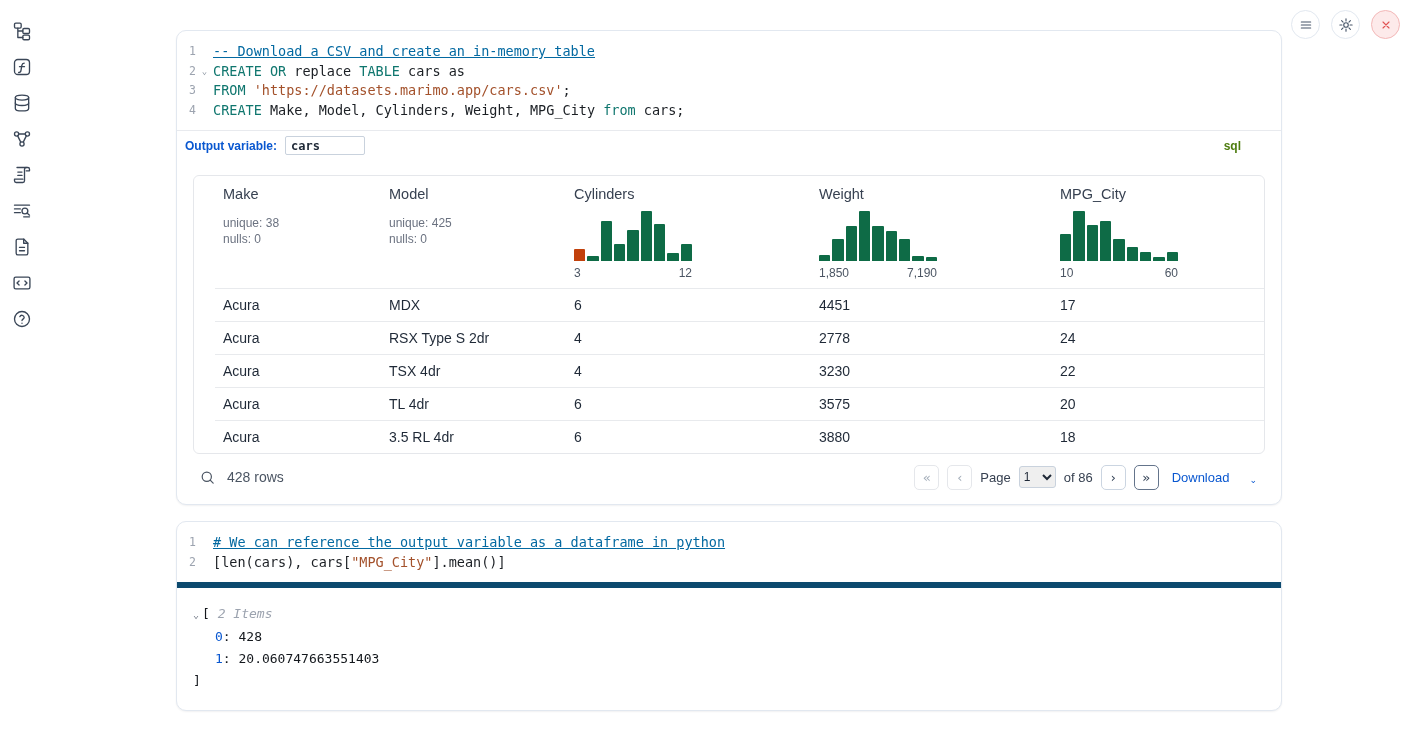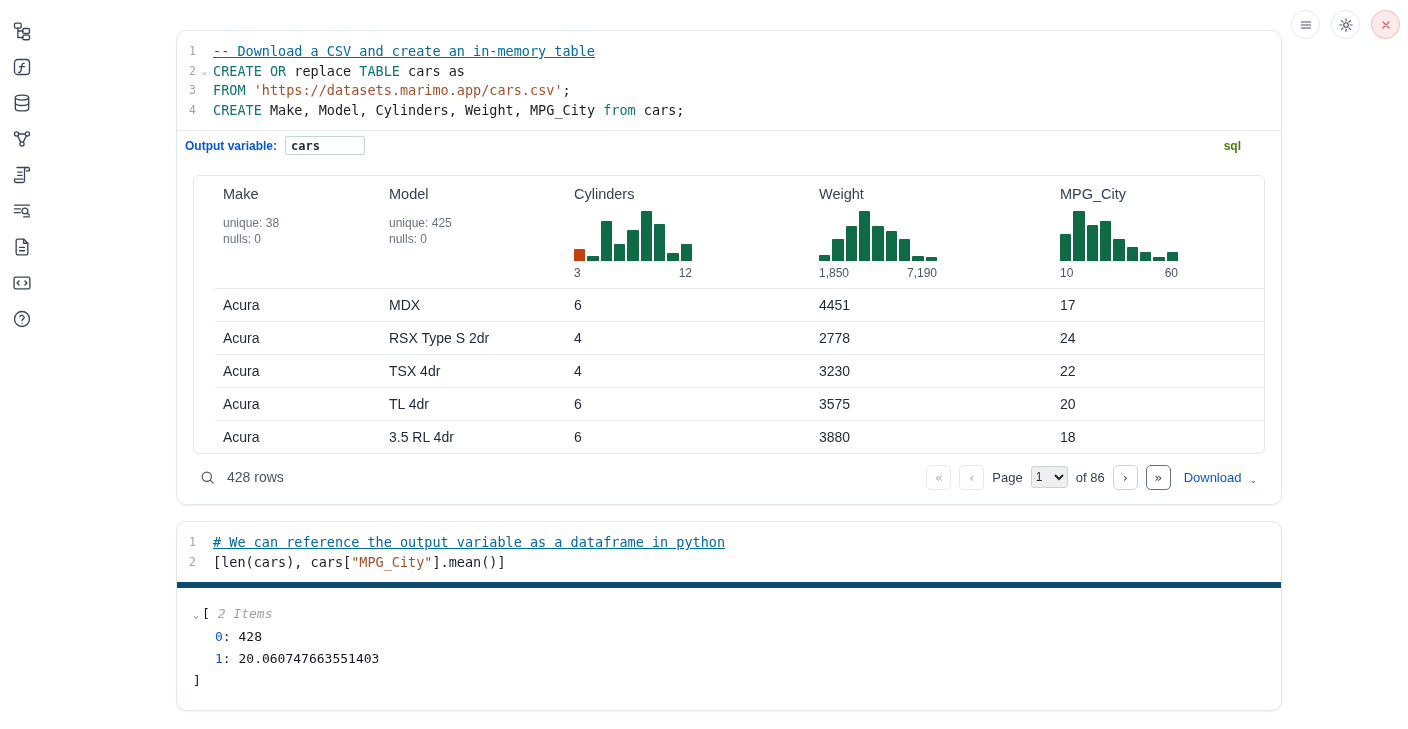--- a/index.html
+++ b/index.html
@@ -64,21 +64,21 @@
   .search-icon svg { width:17px; height:17px; fill:none; stroke:currentColor; stroke-width:1.7; stroke-linecap:round; }
   .row-count { color:#4b5563; font-size:14px; margin-left:11px; }
   .pager { margin-left:auto; display:flex; align-items:center; gap:8px; }
   .pg-btn { width:25px; height:25px; border-radius:5px; background:#fff; display:flex; align-items:center;
     justify-content:center; font-size:13px; cursor:pointer; font-family:"DejaVu Sans Mono", monospace; }
   .pg-muted { border:1px solid #e5e7eb; color:#a3adb9; }
   .pg-active { border:1px solid #cbd5e1; color:#334155; }
   .pg-last { border:1.5px solid #64748b; color:#334155; }
   .page-label, .page-total { font-size:13px; color:#374151; }
   .page-select { height:22px; min-width:37px; border:1px solid #c9d2dd; border-radius:3px; font-size:12px; color:#1f2937; }
-  .download { color:#0957d0; font-size:13px; margin-left:13px; display:flex; align-items:flex-end; gap:8px;
+  .download { color:#0957d0; font-size:13px; margin-left:13px; display:flex; align-items:flex-end; gap:20px;
     cursor:pointer; text-decoration:none; }
   .dl-caret { font-size:9px; line-height:1; }
 
   
   .tree-area { border-top:6px solid #0c4a6e; padding:15px 16px 18px; font-family:"DejaVu Sans Mono", monospace;
     font-size:13px; line-height:22px; color:#14181d; }
   .tree-entry { padding-left:22px; }
   .tree-chevron { color:#6b7280; font-size:10px; margin-right:3px; cursor:pointer; }
   .tree-items-label { color:#9ca3af; font-style:italic; }
   .tree-key { color:#0957d0; }

